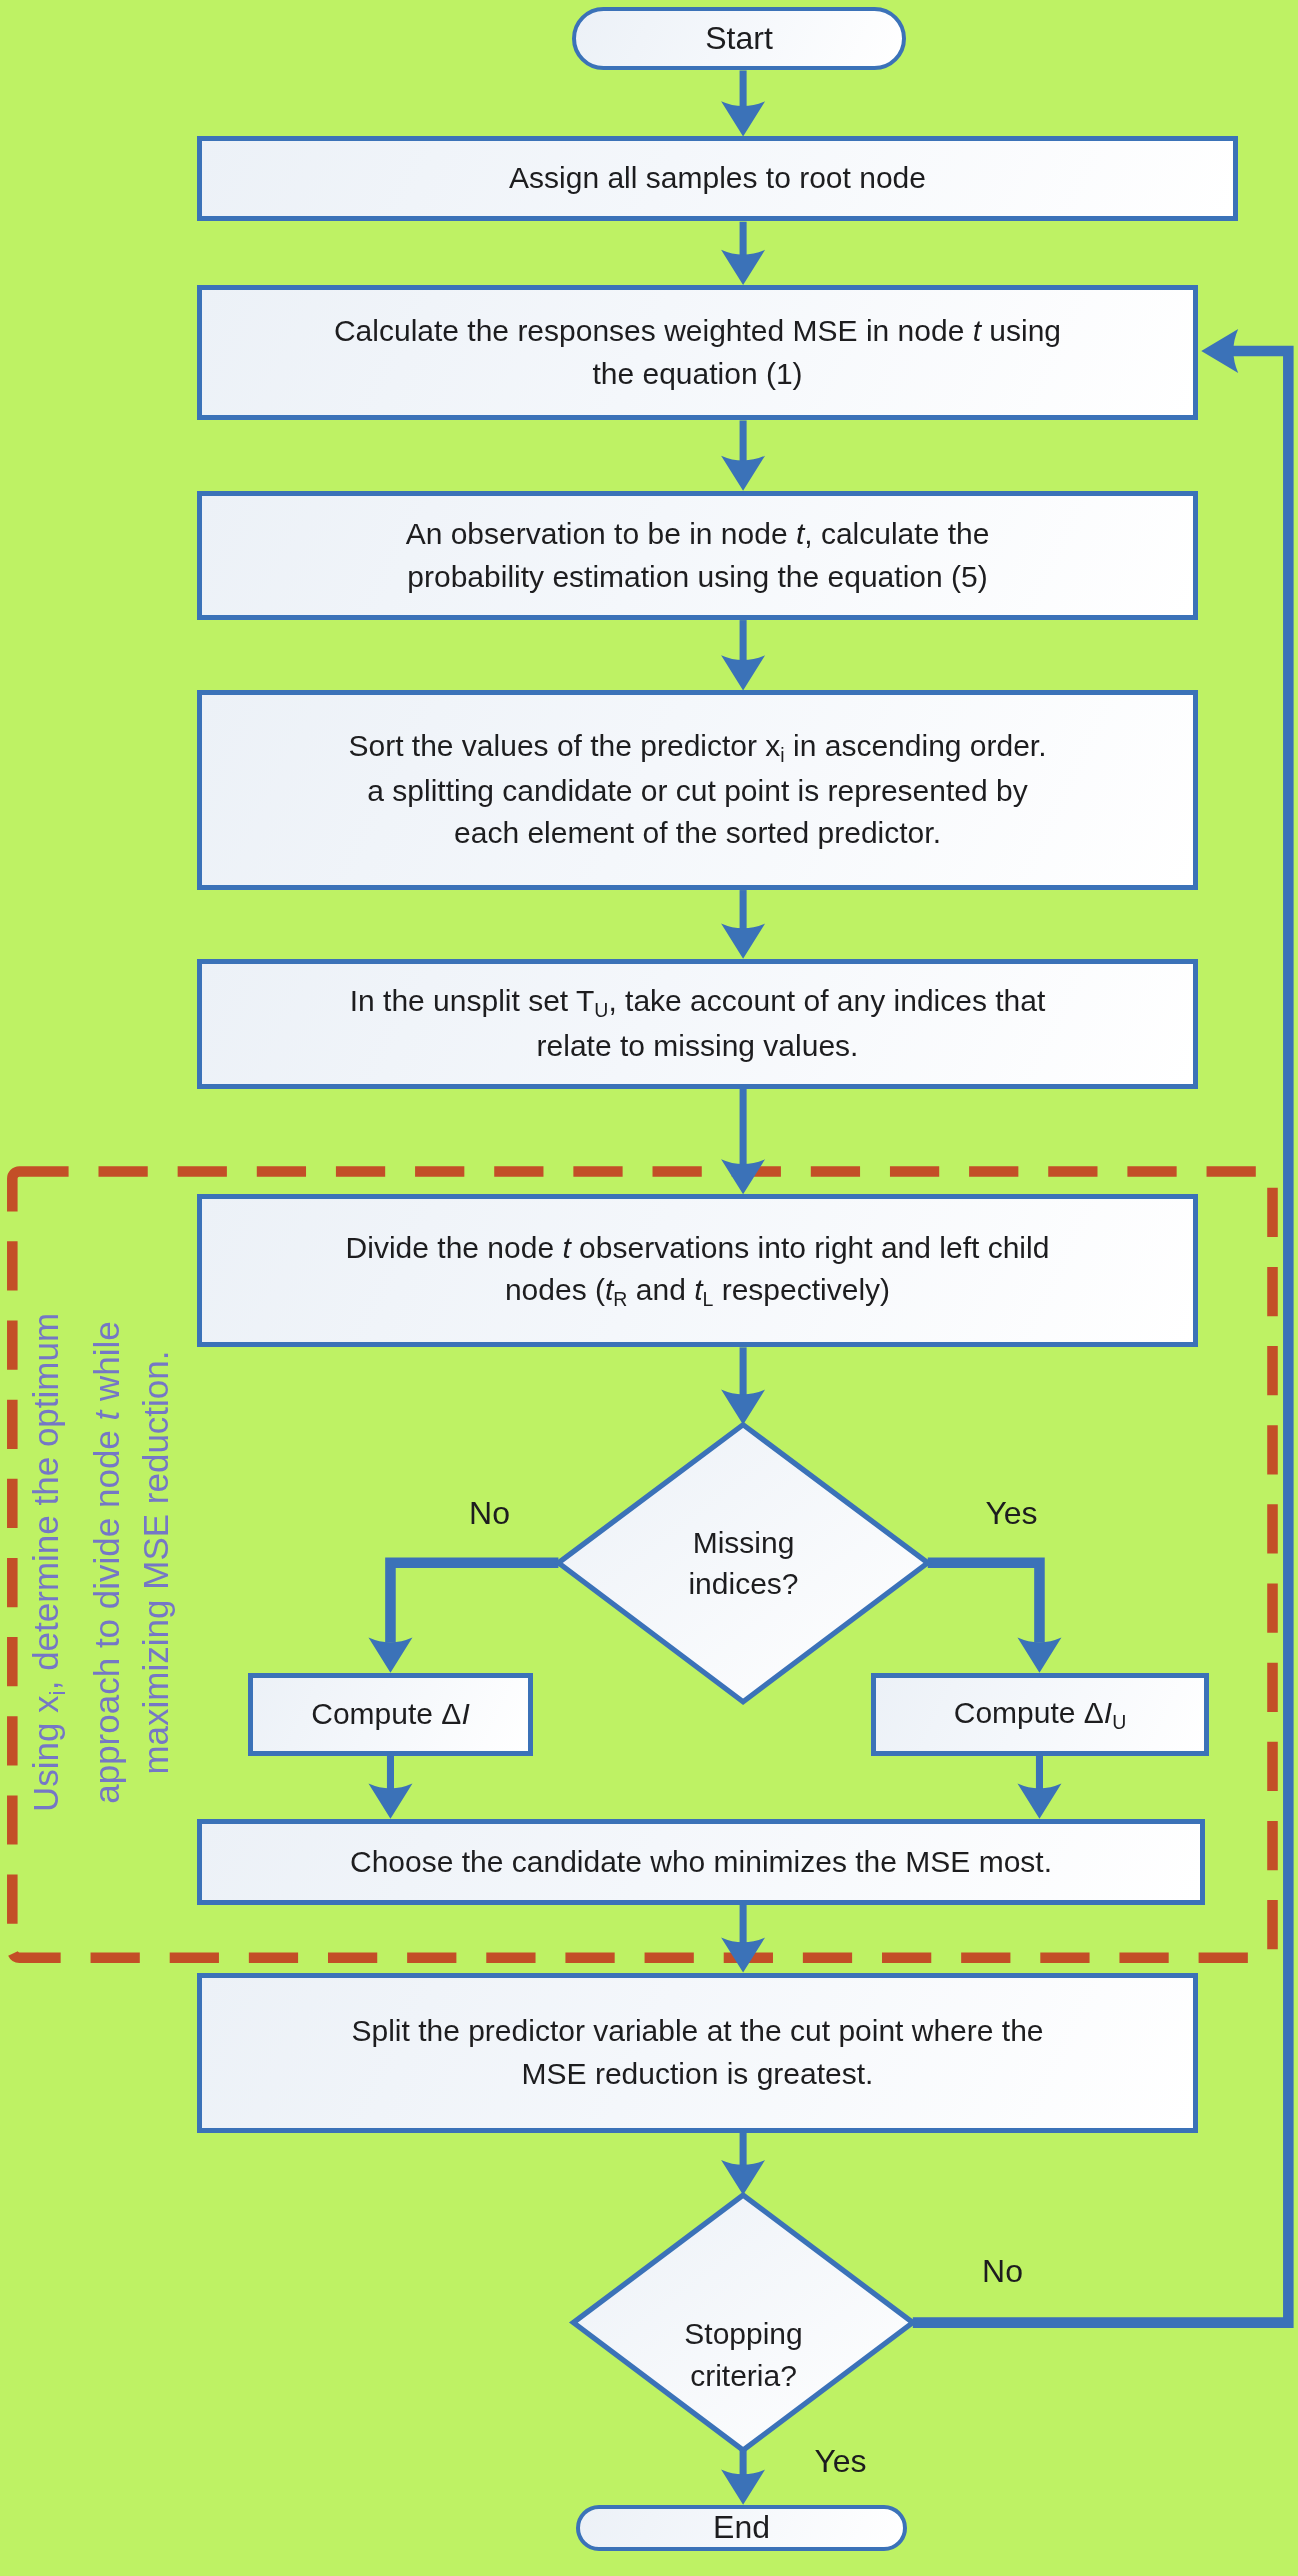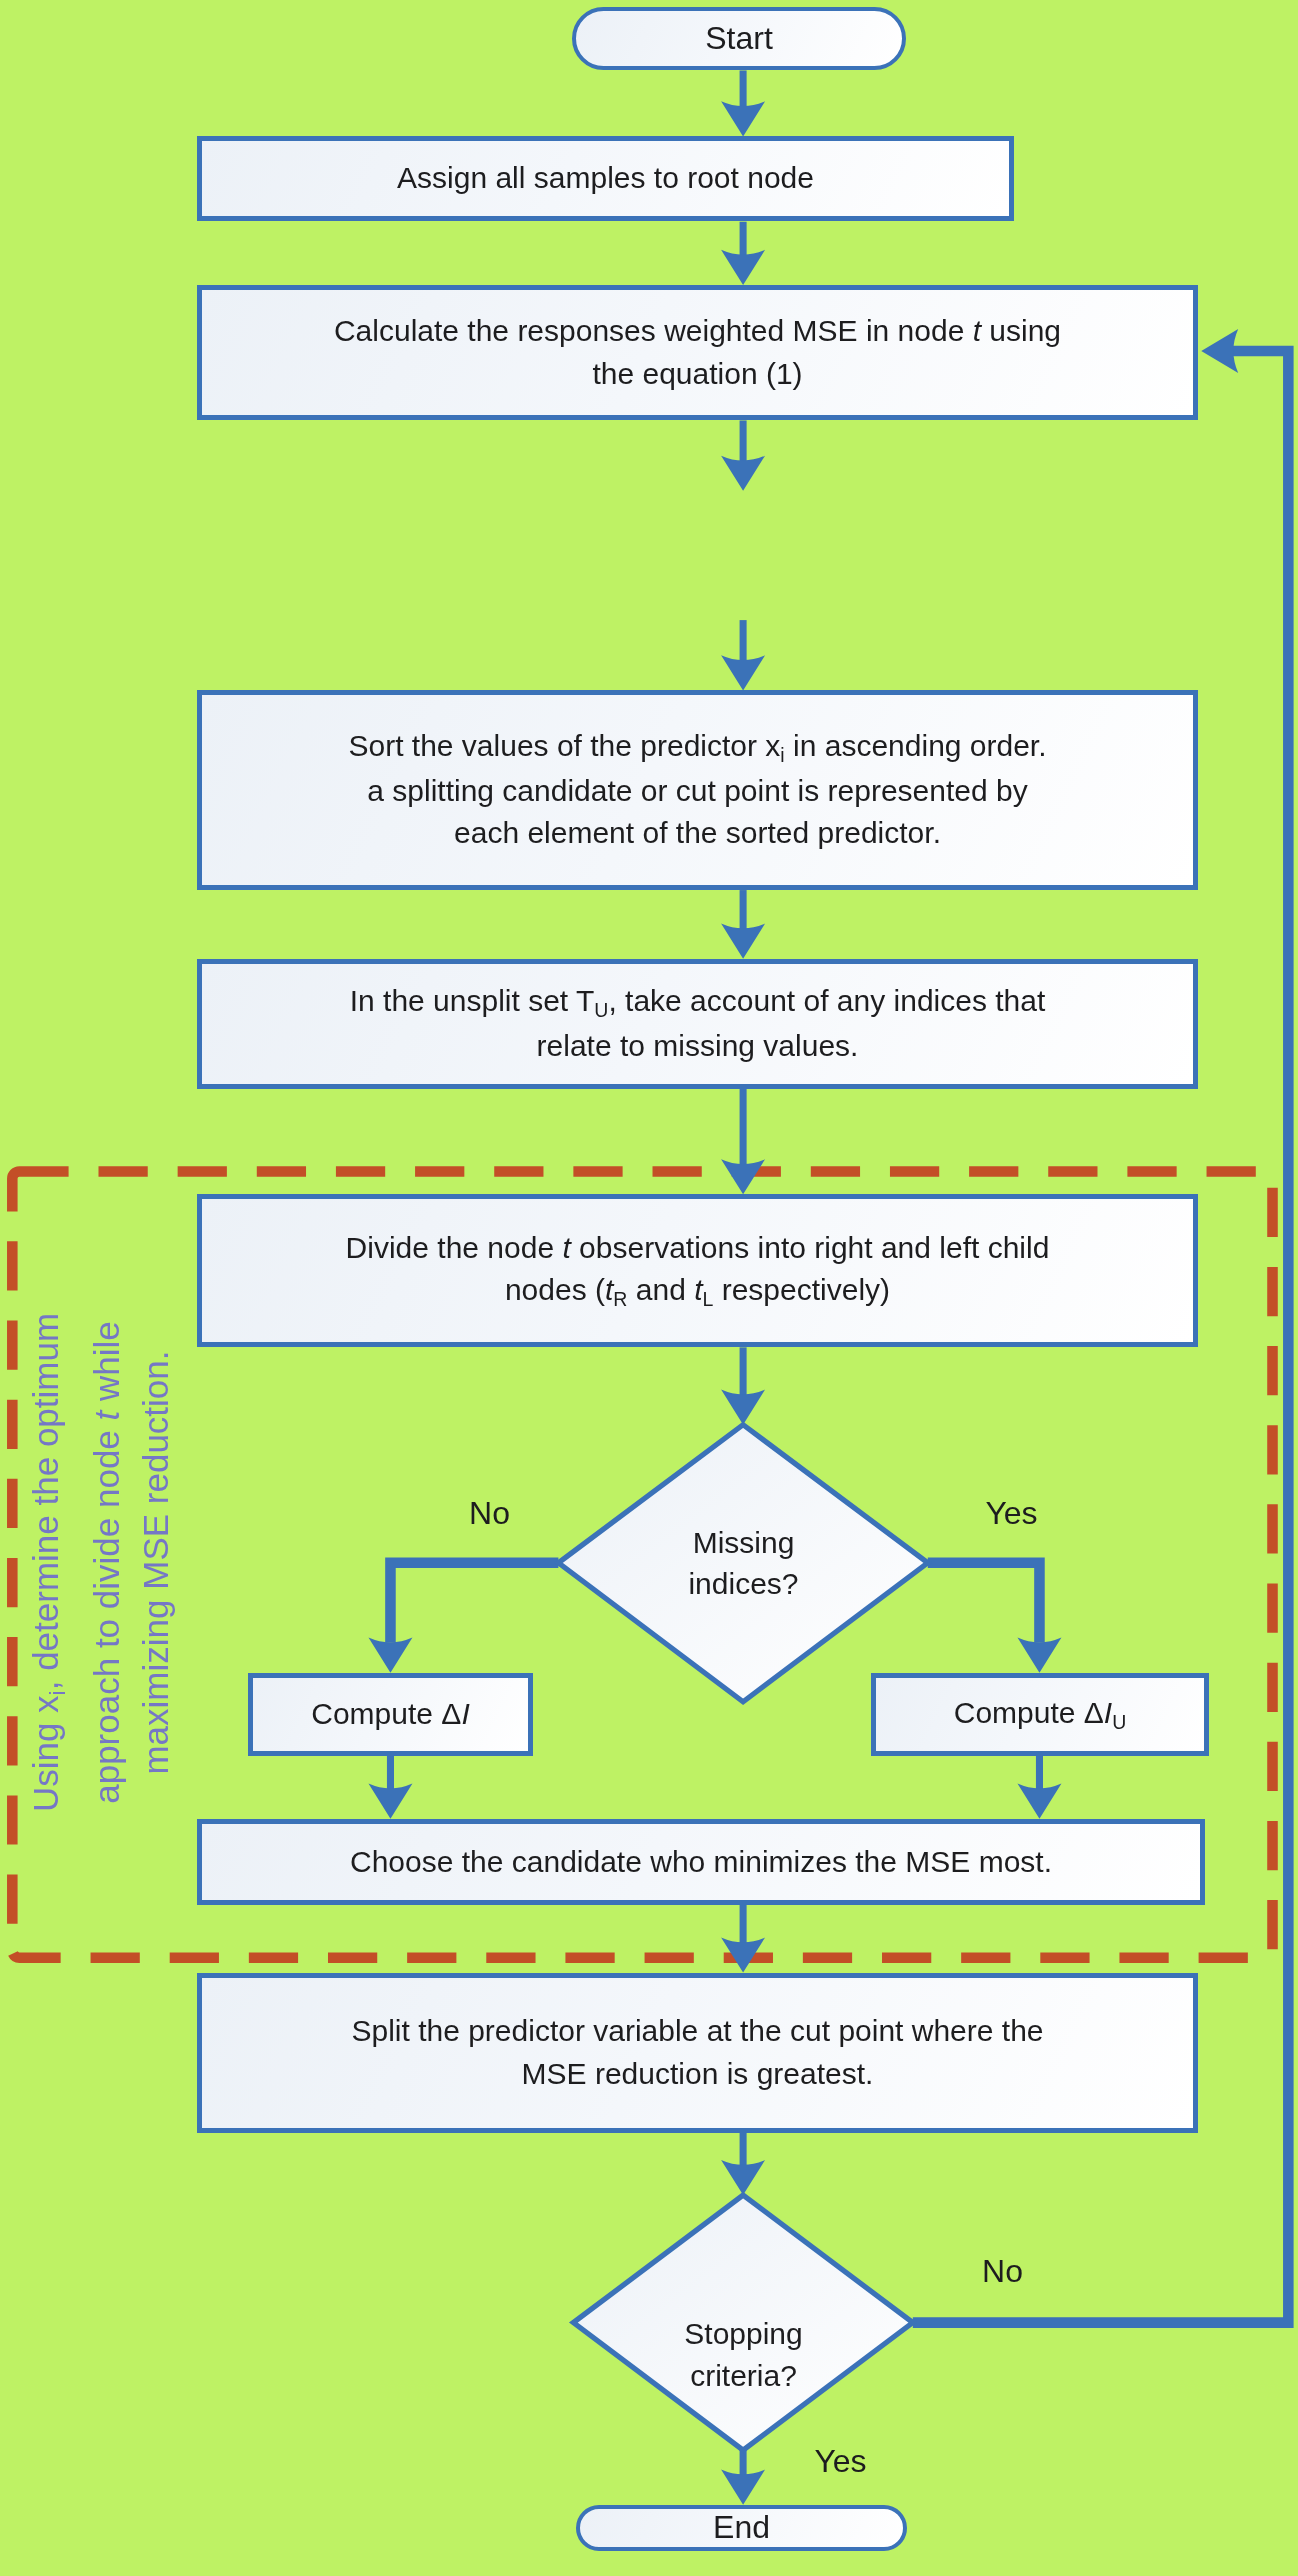--- a/index.html
+++ b/index.html
@@ -128,28 +128,31 @@
     </g>
 
     <polygon class="shape" points="845,1620 1055,1777 845,1935 635,1777"></polygon>
     <polygon class="shape" points="845,2496 1038,2641 845,2786 652,2641"></polygon>
   </svg>
 
   <div class="node oval" style="left:572px;top:7px;width:334px;height:63px;">
     <span>Start</span>
   </div>
 
-  <div class="node" style="left:197px;top:136px;width:817px;height:85px;">
+  <div class="node" style="left:197px;top:136px;width:1041px;height:85px;">
     <span><span>Assign all samples to root node</span></span>
   </div>
 
   <div class="node" style="left:197px;top:285px;width:1001px;height:135px;">
     <span><span>Calculate the responses weighted MSE in node </span><span class="rt-i">t</span><span> using</span><br><span>the equation (1)</span></span>
   </div>
 
+  <div class="node" style="left:197px;top:491px;width:1001px;height:129px;">
+    <span><span>An observation to be in node </span><span class="rt-i">t</span><span>, calculate the</span><br><span>probability estimation using the equation (5)</span></span>
+  </div>
 
   <div class="node" style="left:197px;top:690px;width:1001px;height:200px;">
     <span><span>Sort the values of the predictor x</span><span class="rt-sub">i</span><span> in ascending order.</span><br><span>a splitting candidate or cut point is represented by</span><br><span>each element of the sorted predictor.</span></span>
   </div>
 
   <div class="node" style="left:197px;top:959px;width:1001px;height:130px;">
     <span><span>In the unsplit set T</span><span class="rt-sub">U</span><span>, take account of any indices that</span><br><span>relate to missing values.</span></span>
   </div>
 
   <div class="node" style="left:197px;top:1194px;width:1001px;height:153px;">

